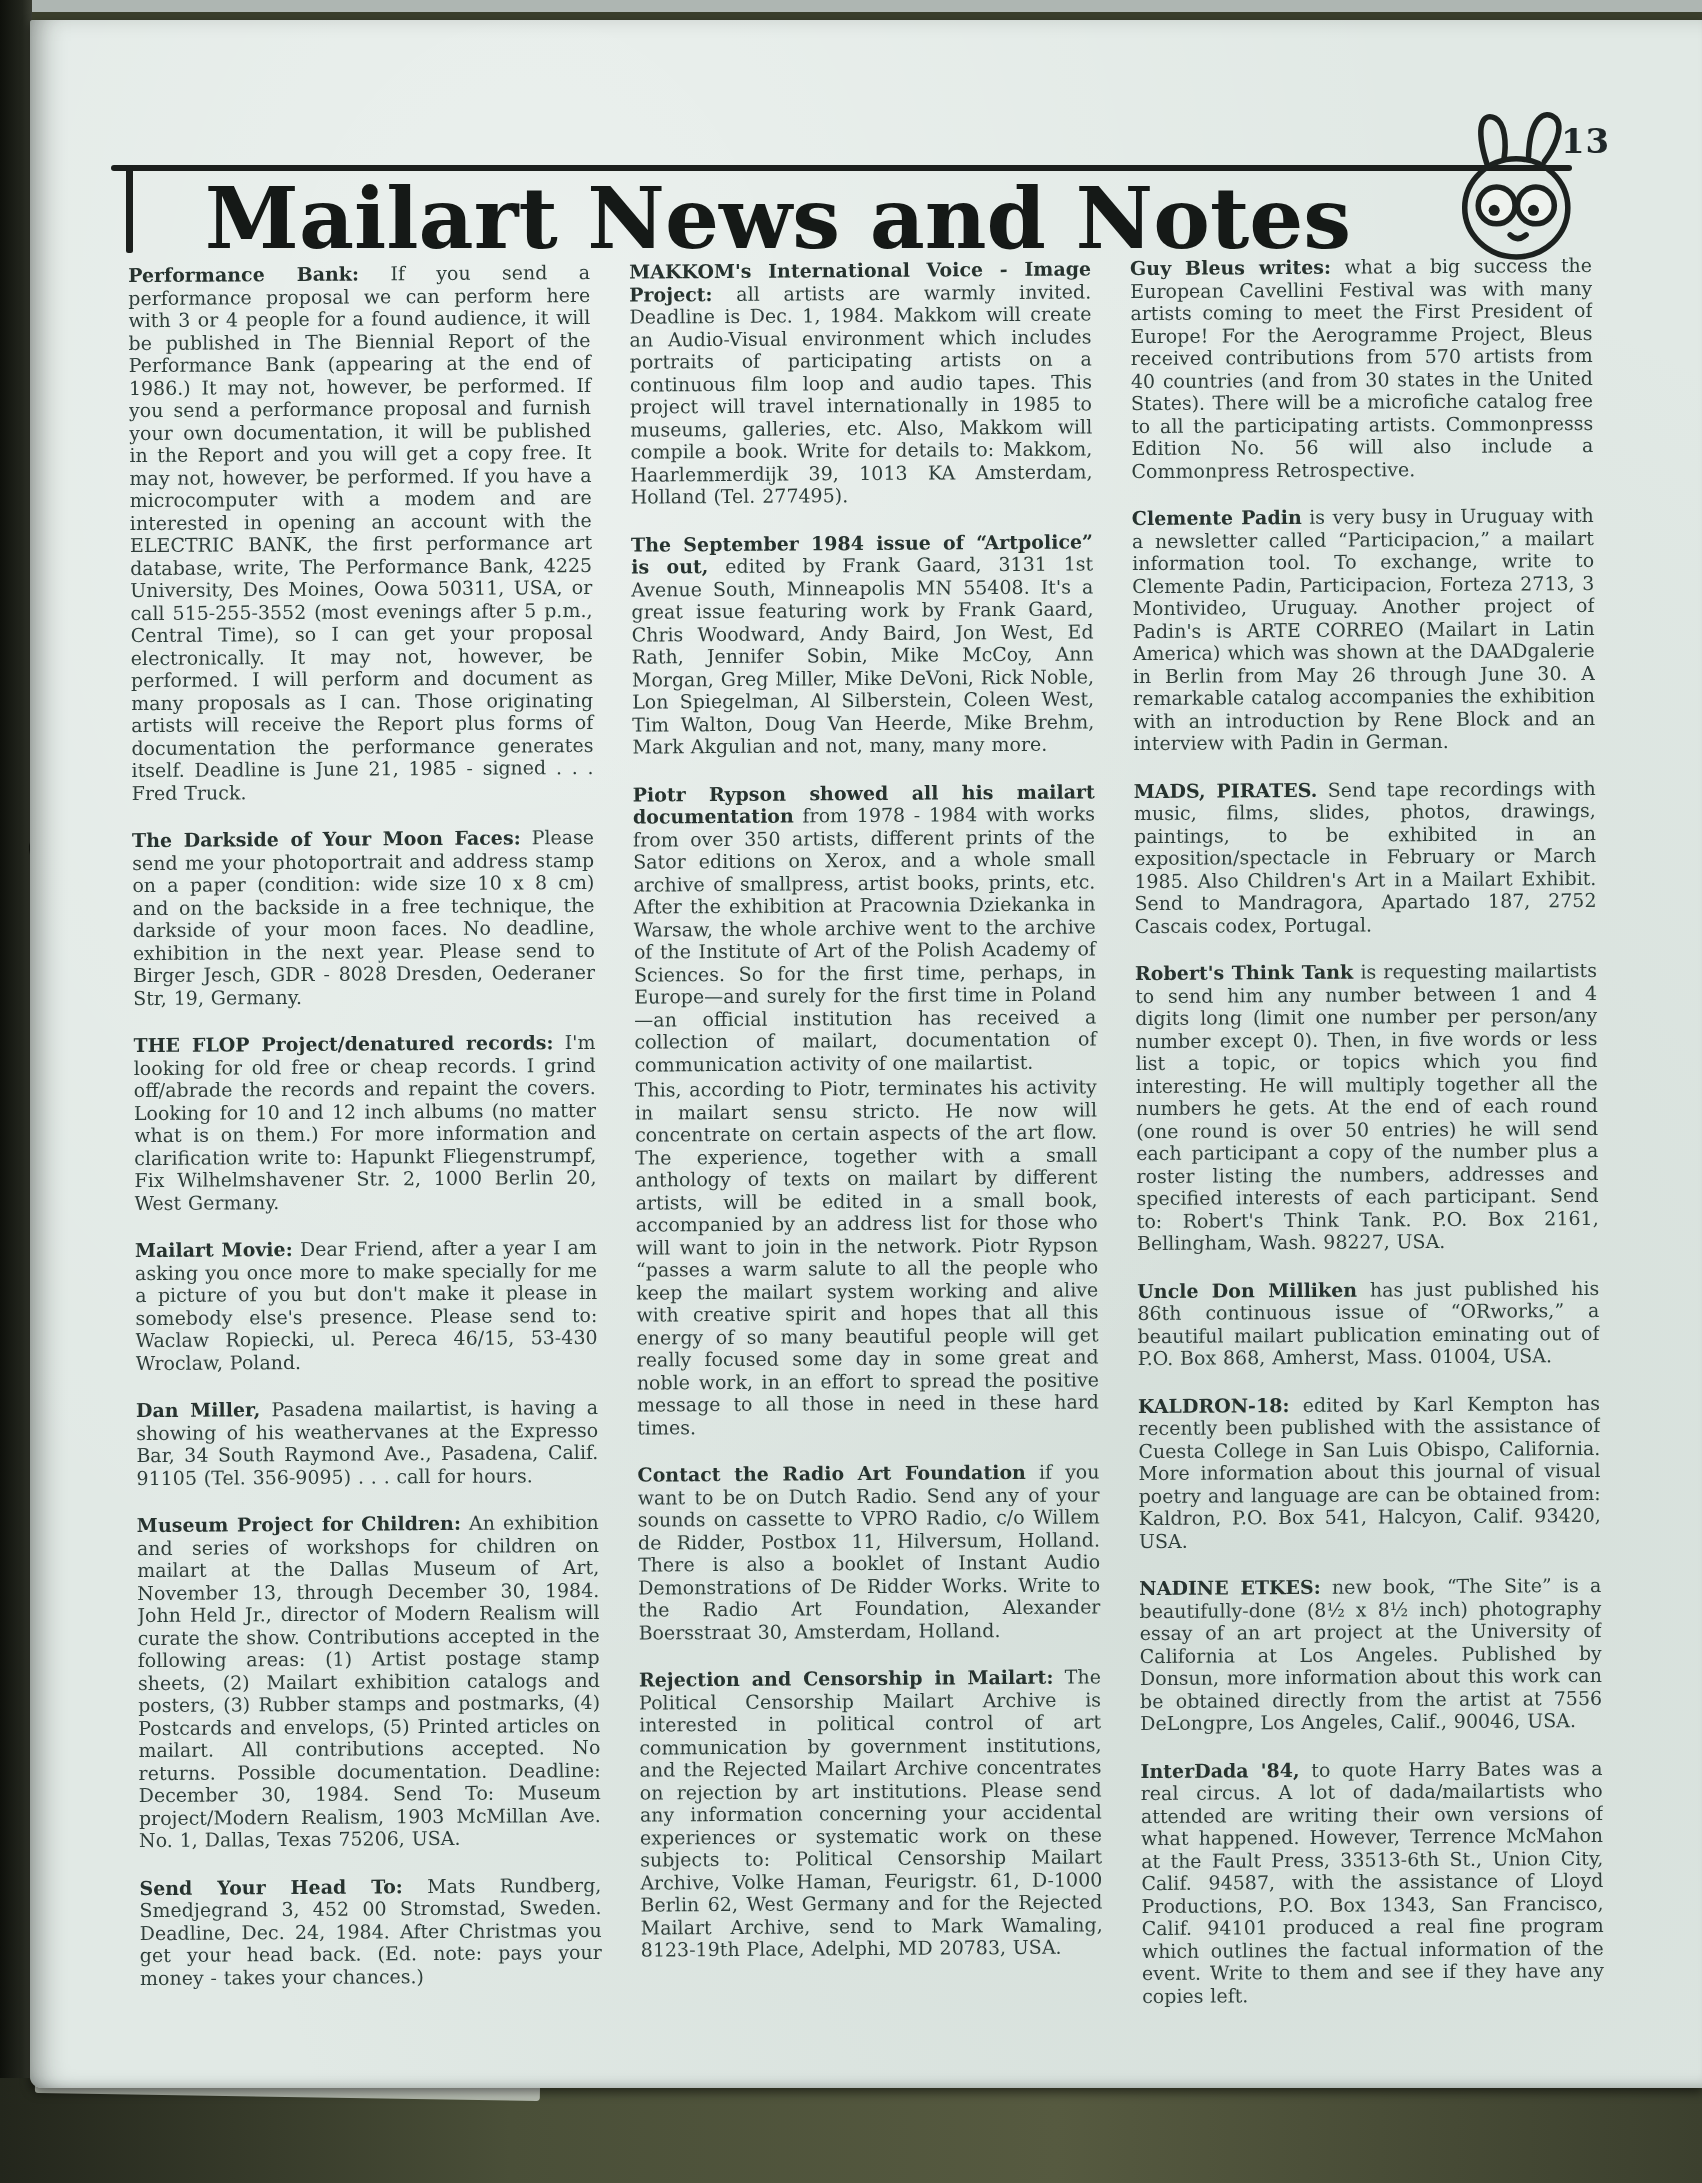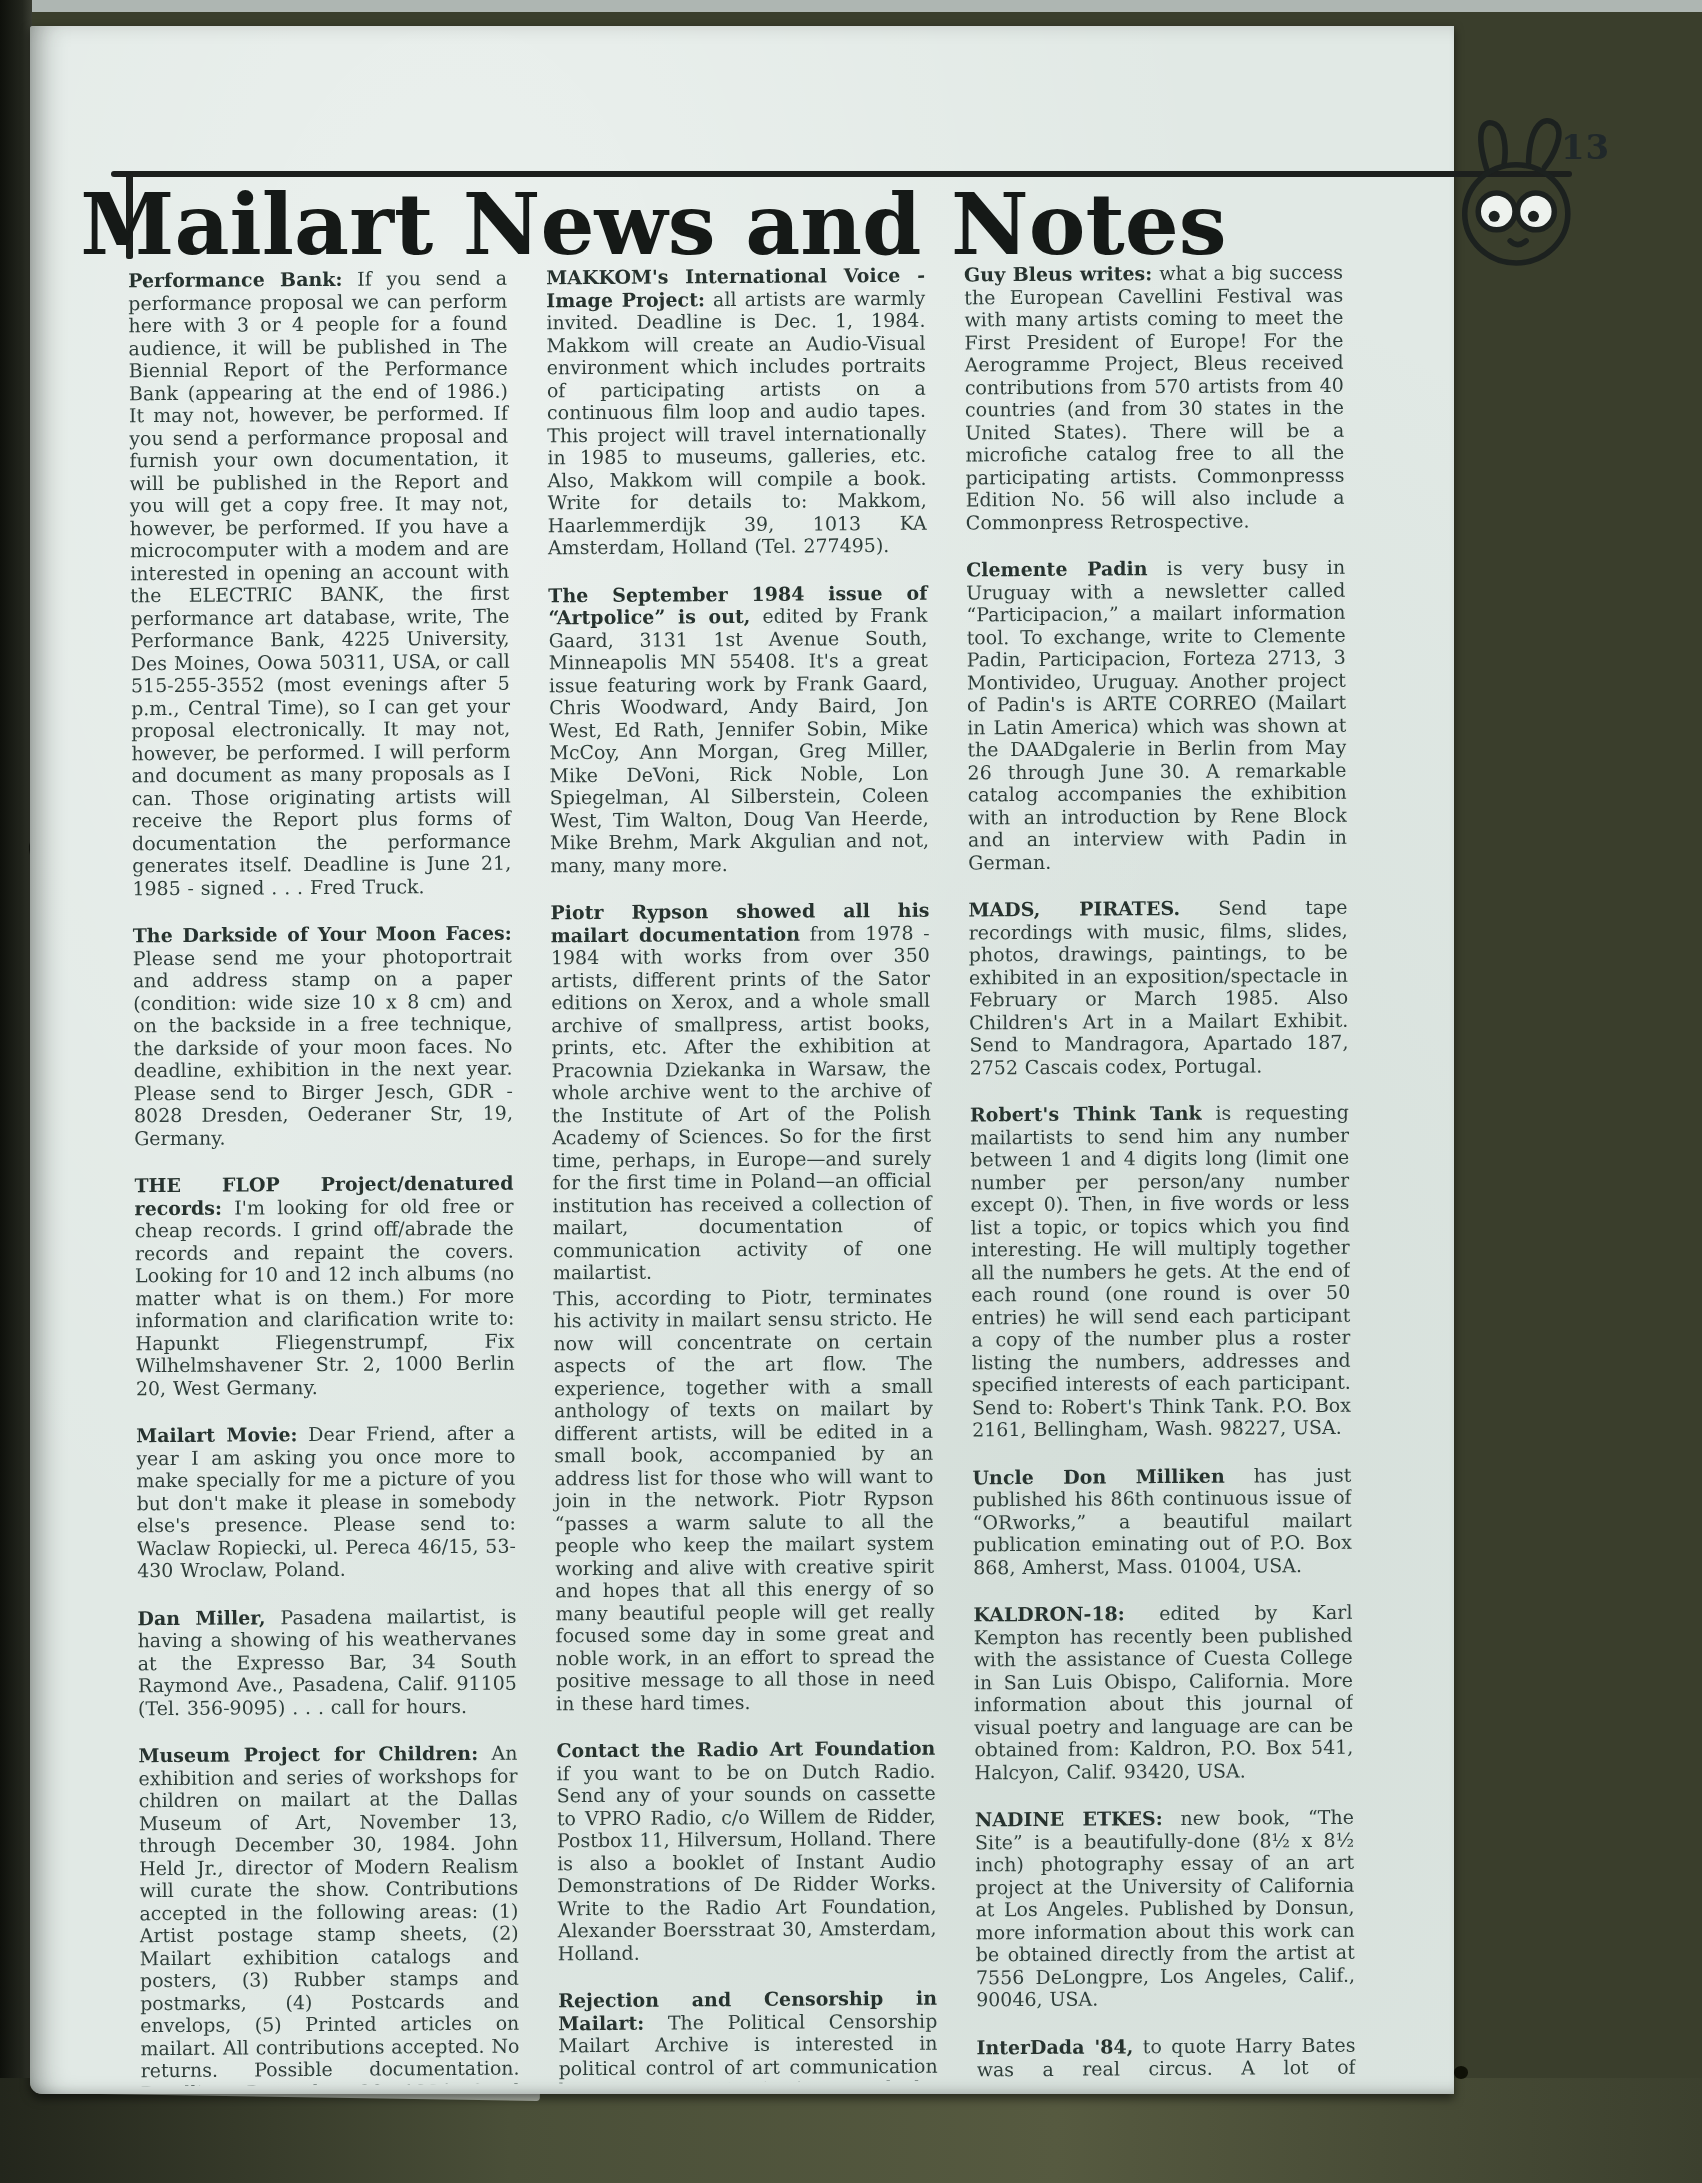--- a/index.html
+++ b/index.html
@@ -21,21 +21,21 @@
   .bottom-area{position:absolute;left:0;top:2078px;right:0;bottom:0;
     background:linear-gradient(90deg,#23261c,#4a4f38 30%,#565a40 62%,#3c402e);}
   .stack-edge{position:absolute;left:35px;top:2075px;width:505px;height:22px;
     background:linear-gradient(180deg,#e8ece6,#b2b8ac);transform:rotate(0.9deg);border-radius:3.4px;}
   .blob{position:absolute;background:#181a13;border-radius:50%;}
   .blob.b1{left:32px;top:326px;width:17px;height:30px;transform:rotate(8deg);}
   .blob.b2{left:29px;top:838px;width:12.6px;height:23px;transform:rotate(-6deg);}
   .dot{position:absolute;left:1454px;top:2066px;width:14.3px;height:12.6px;background:#101208;border-radius:50%;}
 
   .page{
-    position:absolute;left:30px;top:26px;width:1424px;height:2068px;
+    position:absolute;left:30px;top:20px;width:1673px;height:2068px;
     background:
       radial-gradient(ellipse at 30% 18%, rgba(255,255,255,.35), transparent 55%),
       radial-gradient(ellipse at 75% 75%, rgba(150,170,160,.18), transparent 60%),
       var(--paper);
     box-shadow:inset 20px 0 29px -13.5px rgba(15,20,15,.45),
                inset 0 -6.7px 11.8px -6.7px rgba(0,0,0,.22),
                0 4.2px 10px rgba(0,0,0,.5);
     border-radius:2.5px 0 0 11.8px;
     text-decoration:underline;
   }

